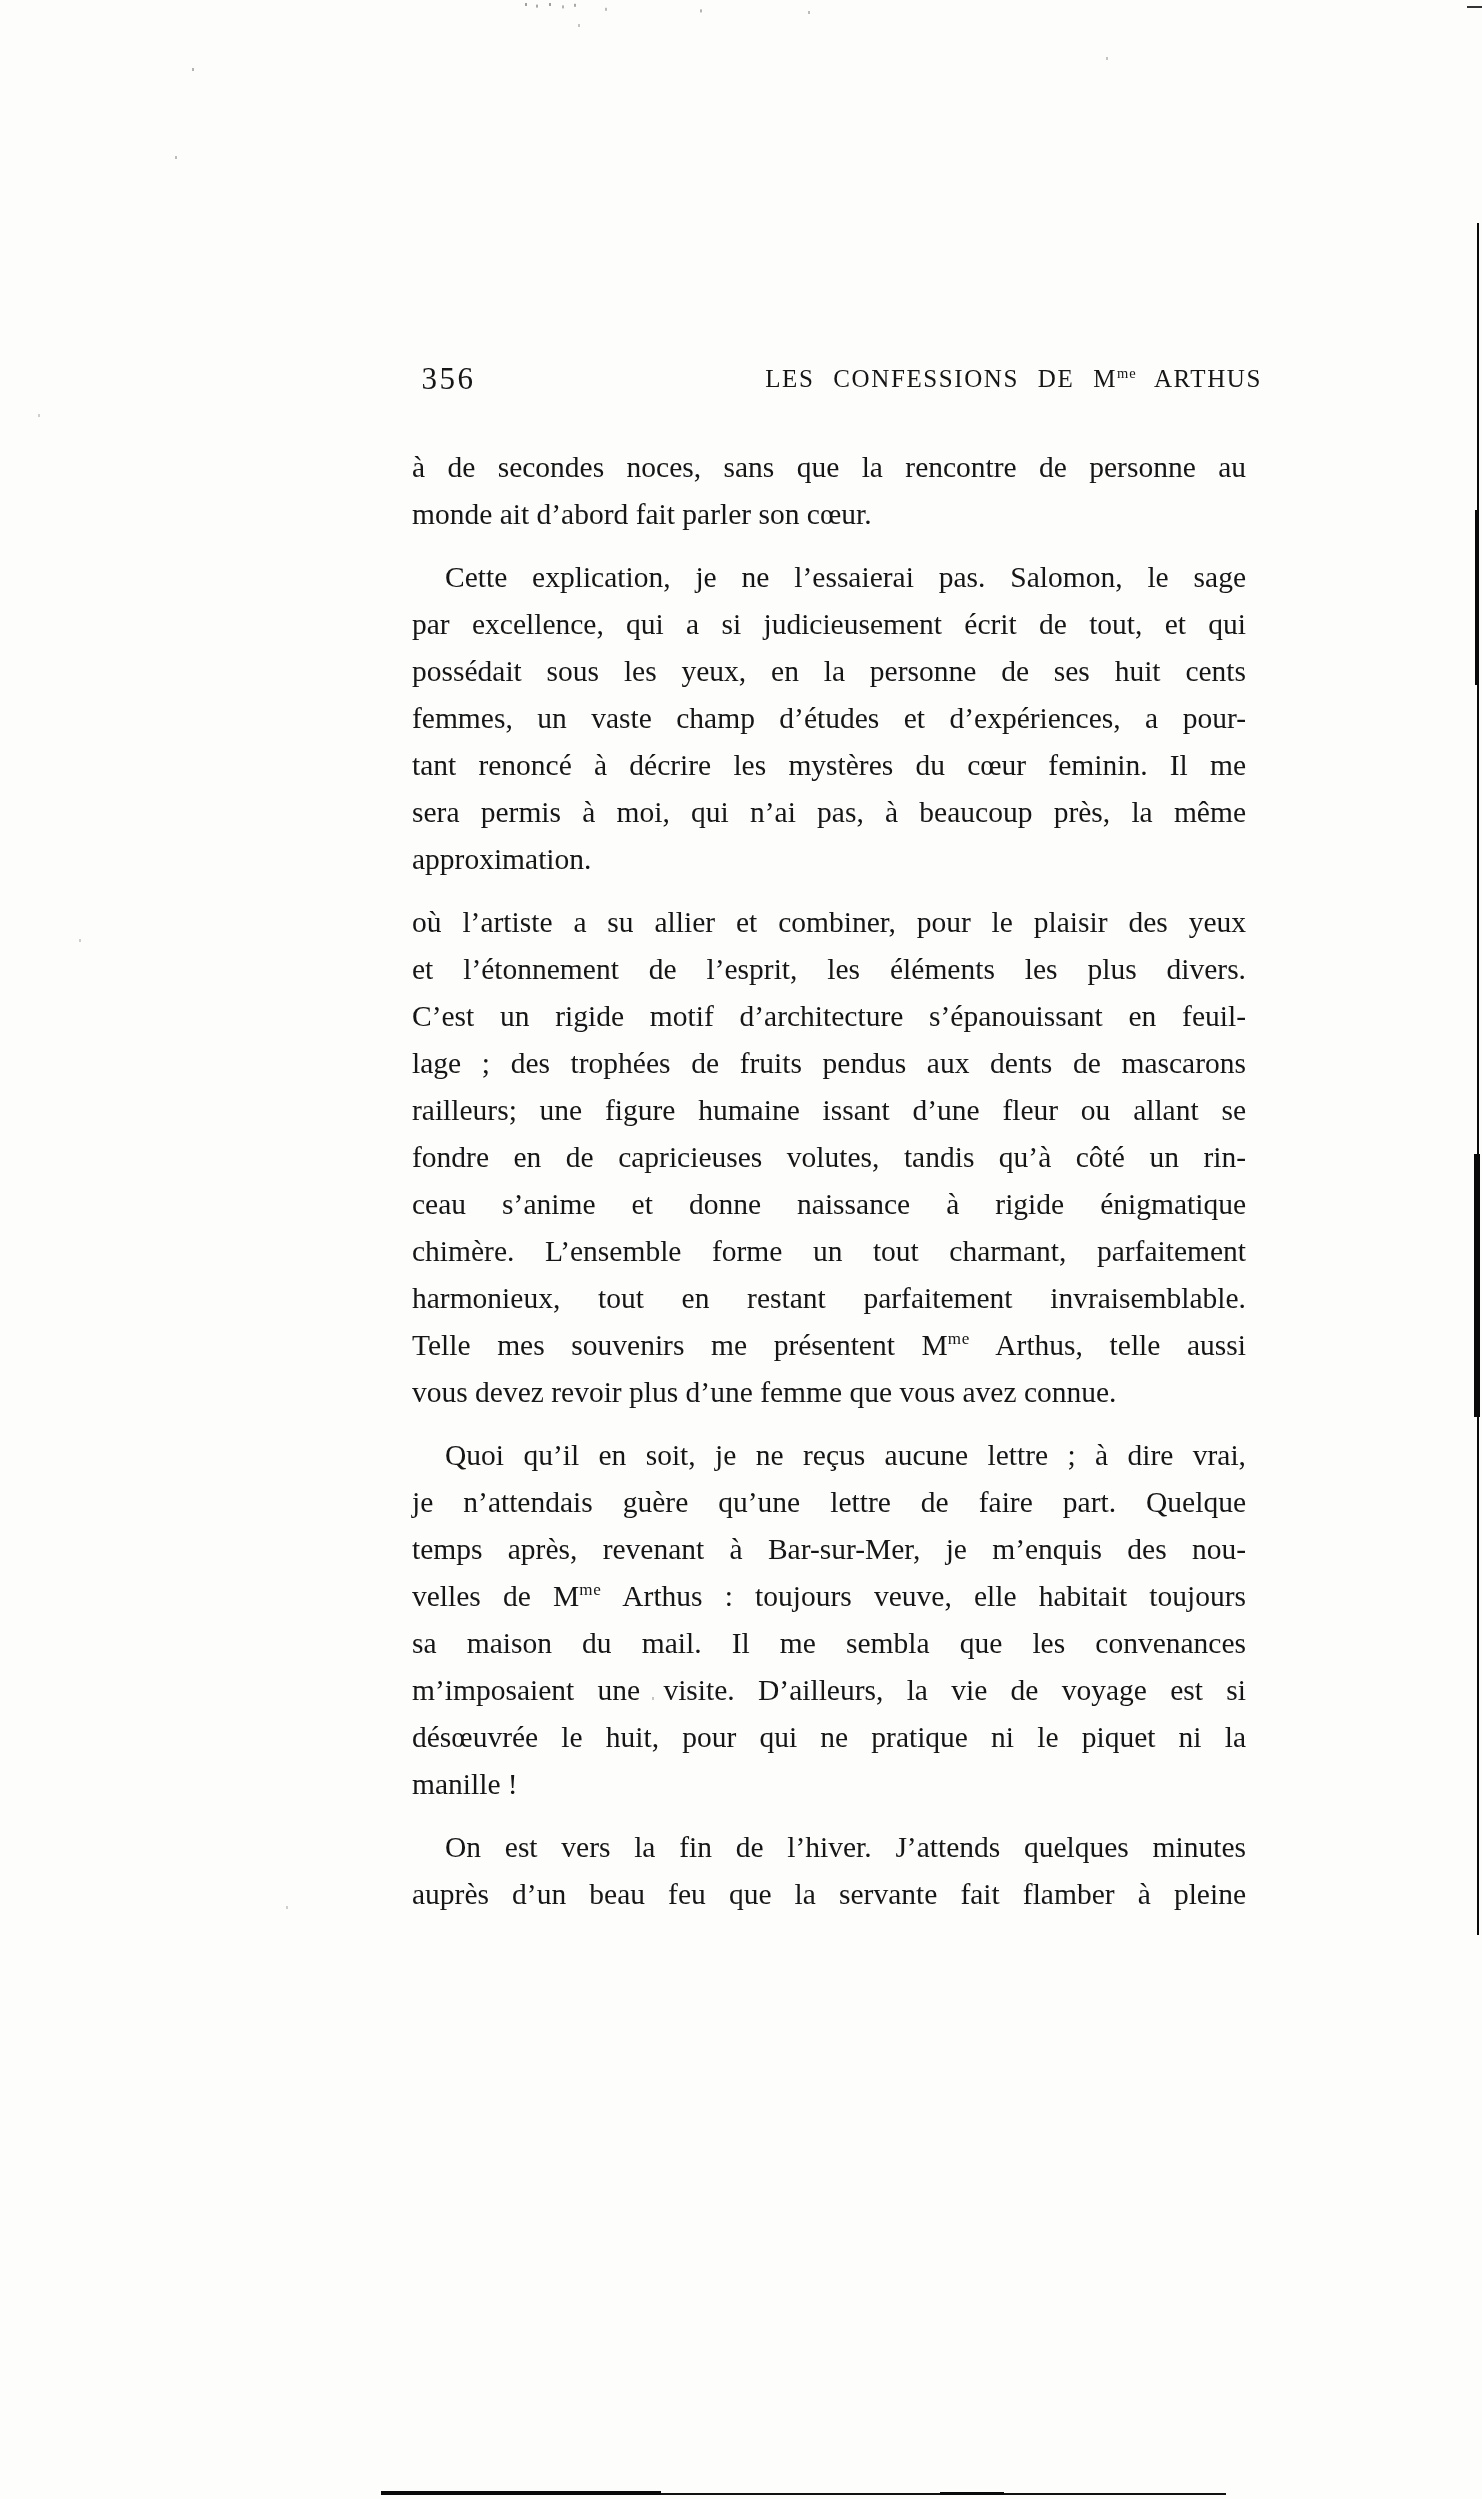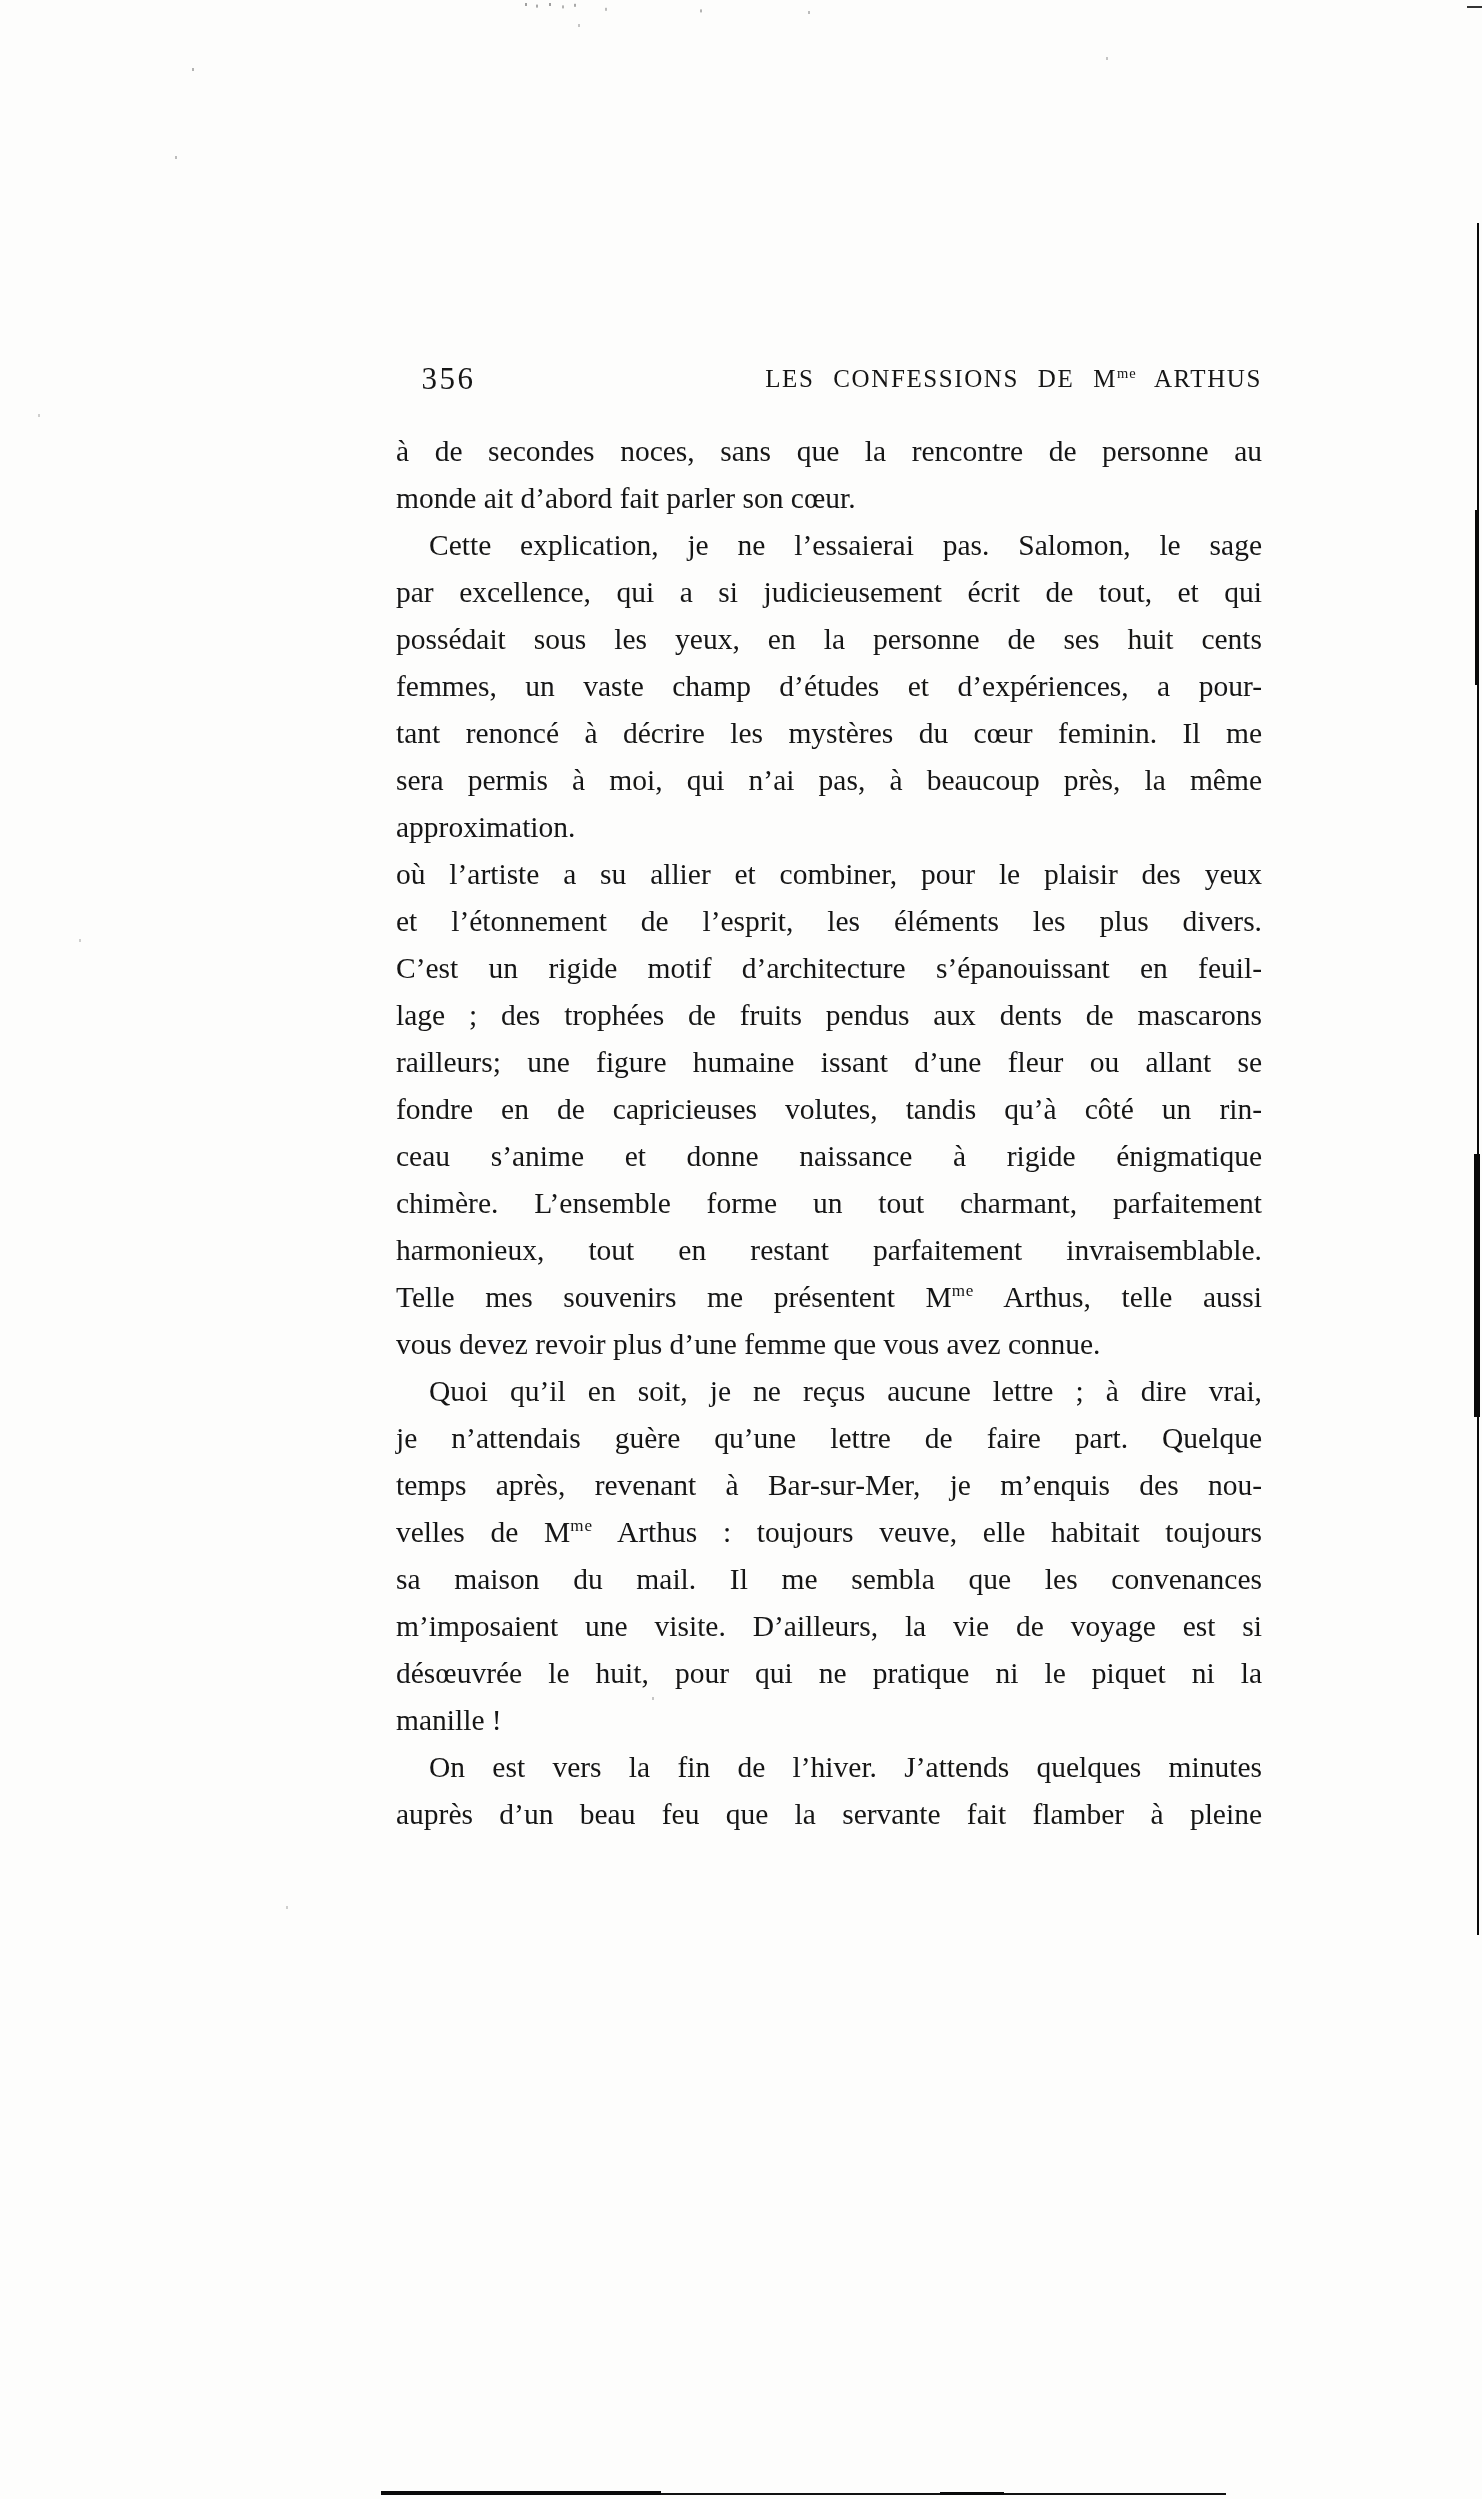--- a/index.html
+++ b/index.html
@@ -40,21 +40,21 @@
     line-height:0;
   }
 
   
   .textblock{
     position:absolute;
     left:396px;top:428px;width:866px;
     font-size:29.5px;
     line-height:47px;
   }
-  .paragraph{margin:0;padding:0;}
+  .paragraph{margin:16px;padding:0;}
   .line{
     height:47px;
     white-space:nowrap;
     overflow:visible;
   }
   .line.jl{
     white-space:normal;
     text-align:justify;
     text-align-last:justify;
   }

